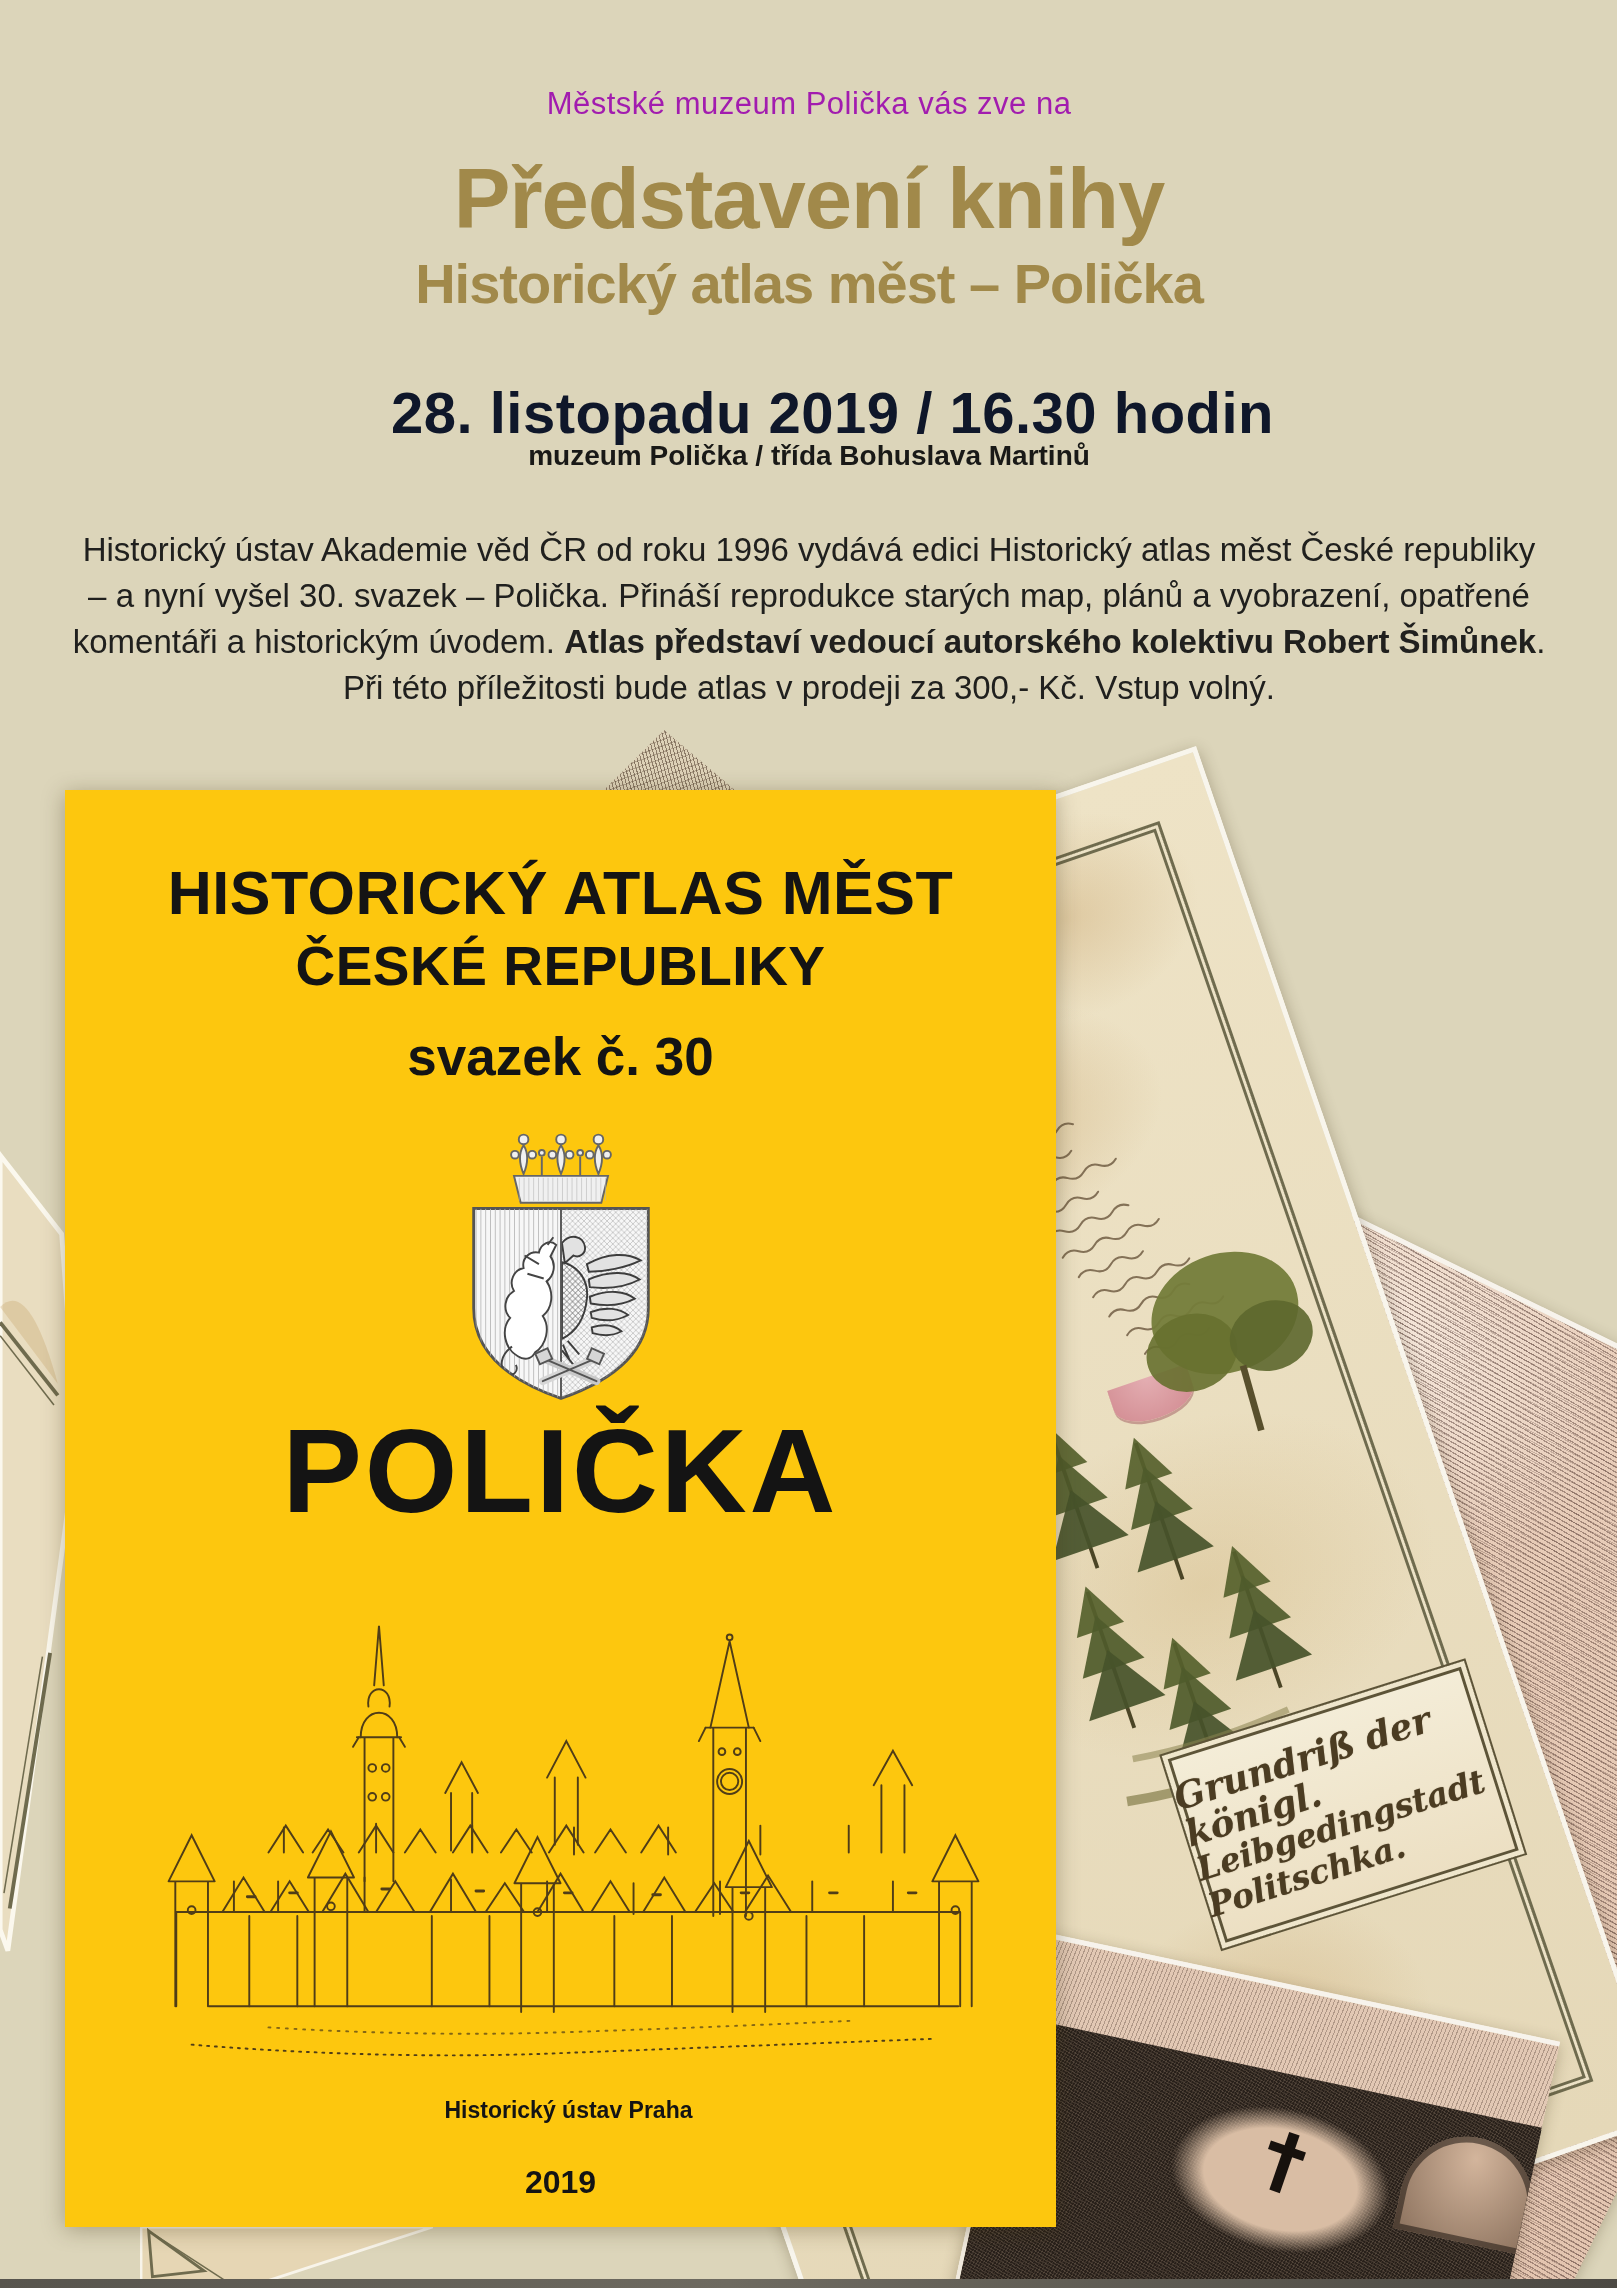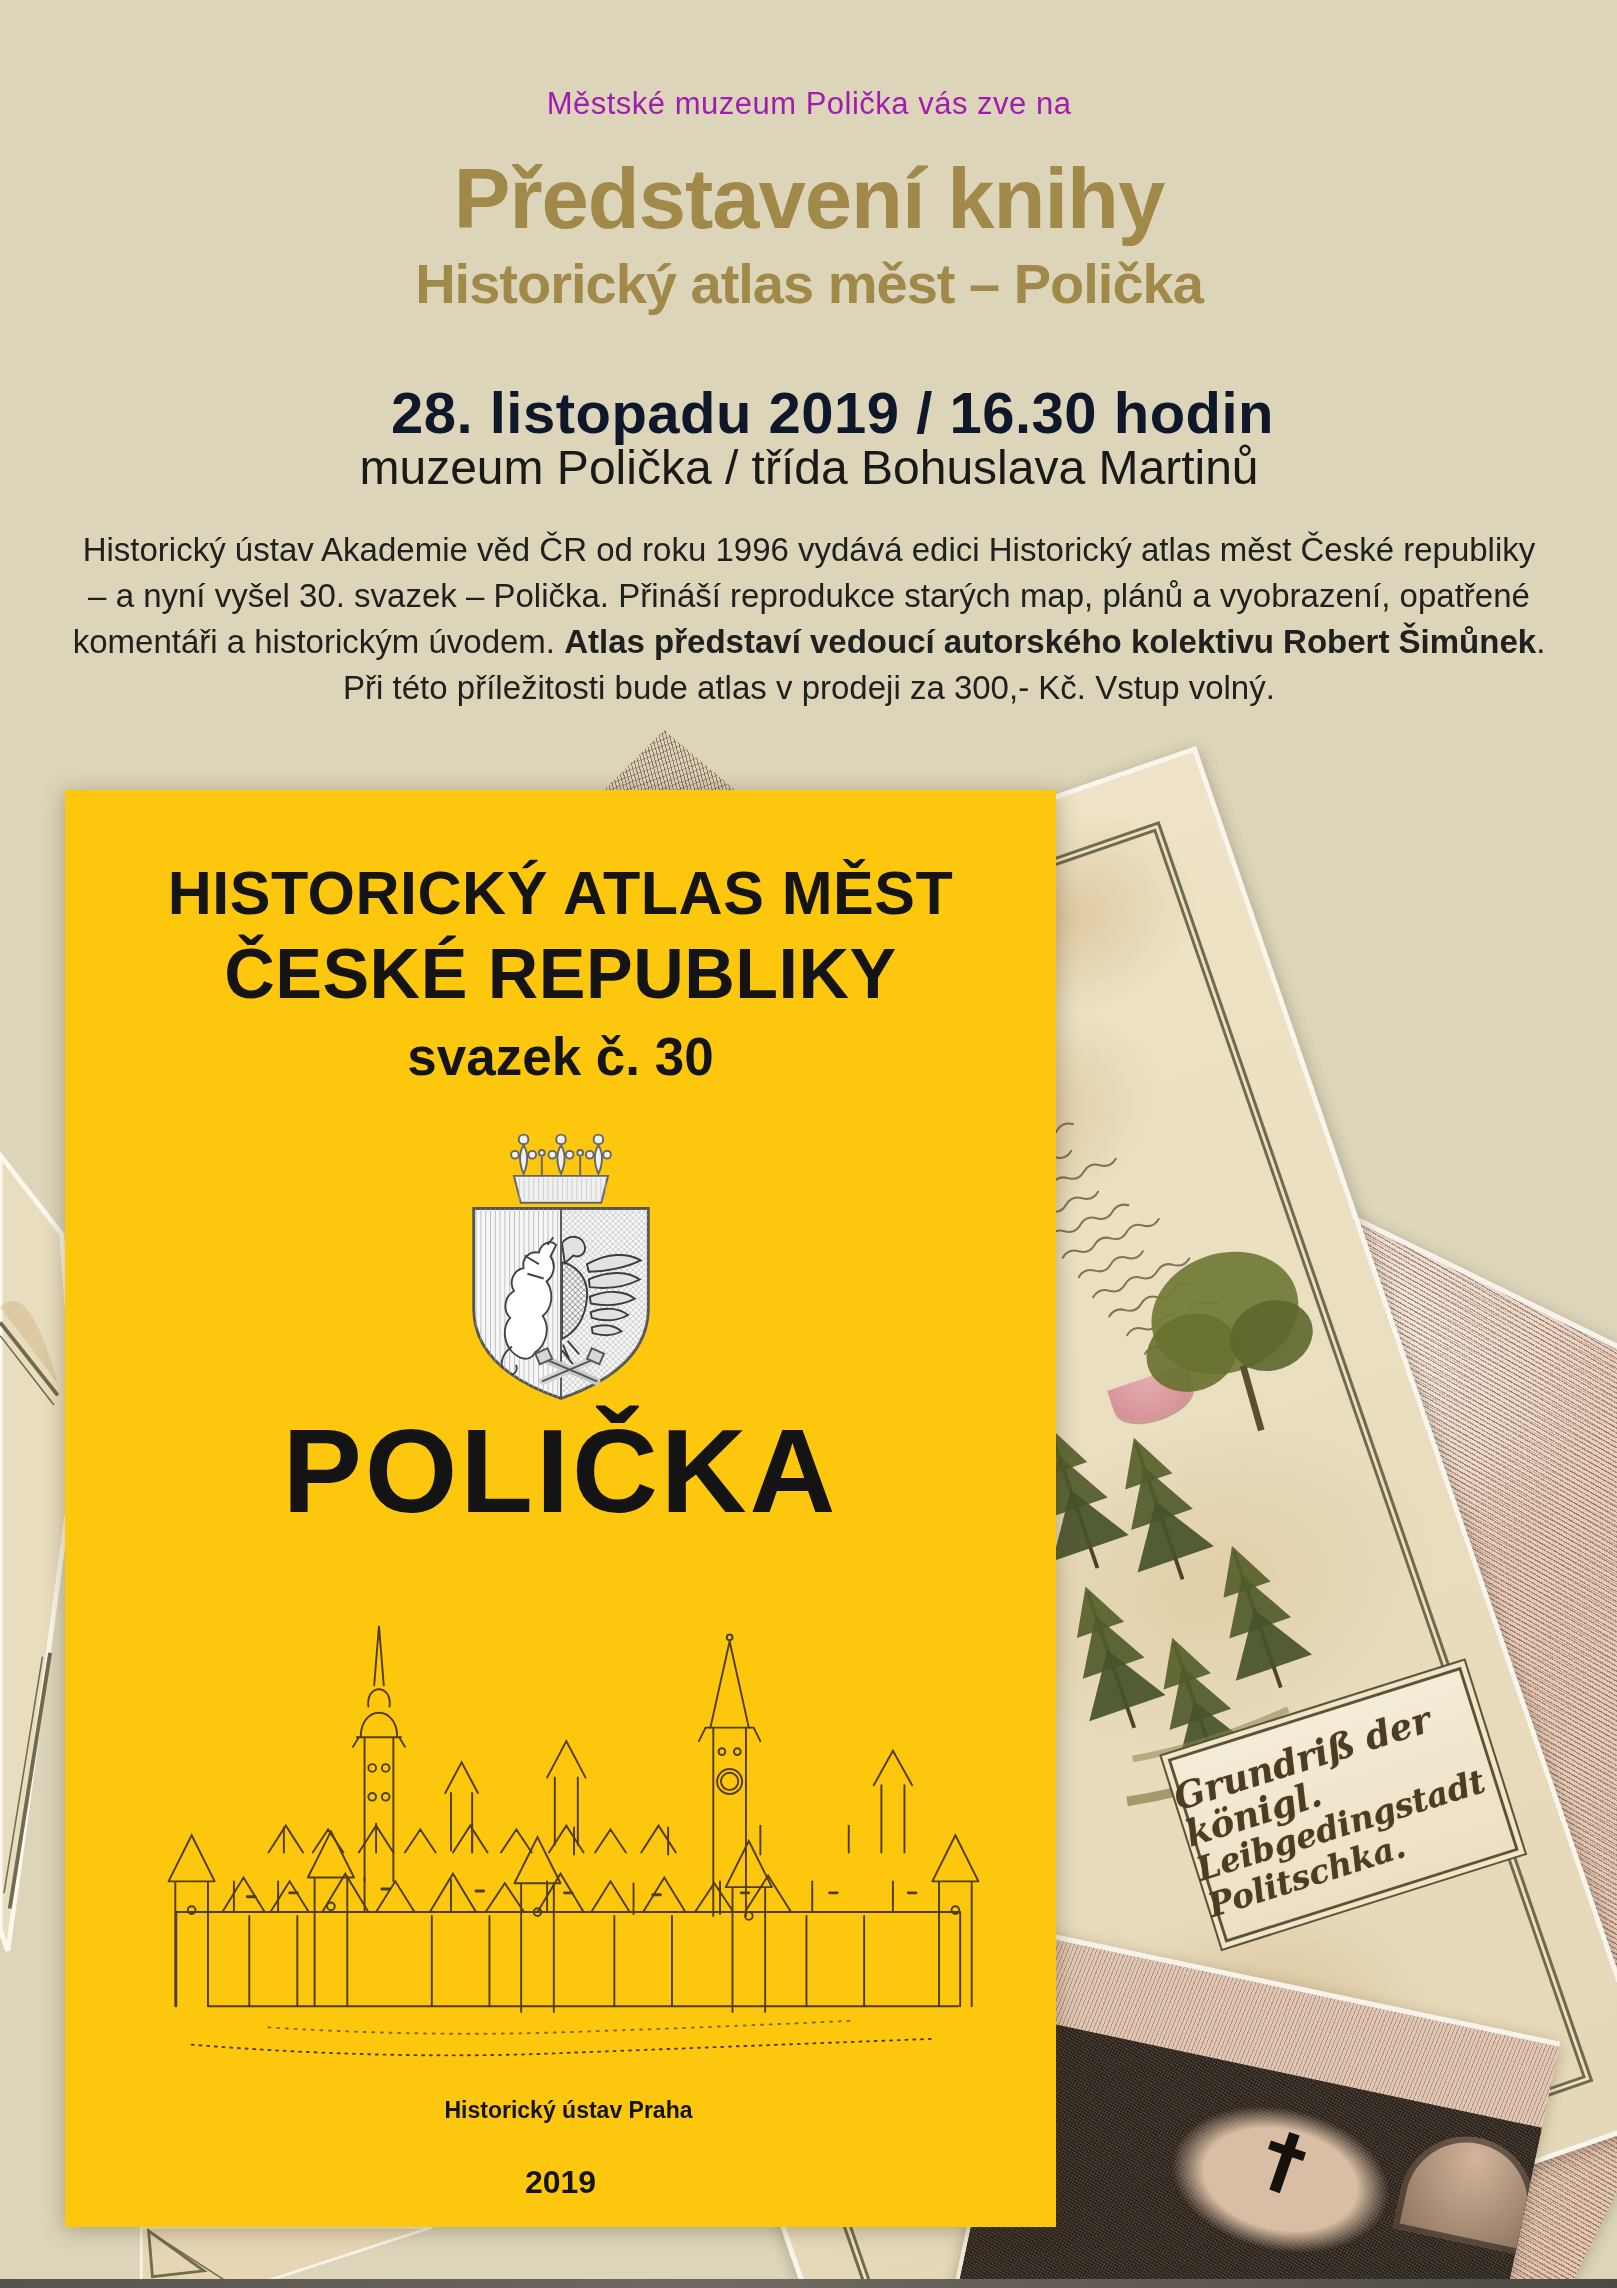--- a/index.html
+++ b/index.html
@@ -10,21 +10,21 @@
   }
   .abs{position:absolute;}
   .ctr{left:0;right:0;text-align:center;}
 
   
   .inv{top:86px;font-size:31px;letter-spacing:0.5px;color:#a21caf;}
   .title-line{font-weight:700;color:#a1894a;letter-spacing:-1px;line-height:1;}
   .t1{top:156px;font-size:85px;}
   .t2{top:256px;font-size:56px;}
   .date{top:379px;font-size:58px;font-weight:700;color:#0f172a;letter-spacing:0.5px;margin-left:47px;}
-  .venue{top:440px;font-size:48px;font-weight:400;color:#191917;}
+  .venue{top:440px;font-size:28px;font-weight:700;color:#191917;}
   .para{top:527px;font-size:33px;line-height:46px;color:#20201e;}
   .para div{white-space:nowrap;}
   .b{font-weight:700;}
 
   
   .doc{position:absolute;box-shadow:0 3.8px 15.4px rgba(60,45,20,.30);}
   .paper-edge{border:5.8px solid #f8f5ec;}
 
   
   .docA{
@@ -116,21 +116,21 @@
     z-index:1;
   }
 
   
   .cover{
     left:65px;top:790px;width:991px;height:1437px;background:#fdc70e;
     box-shadow:0 2.9px 21px rgba(60,48,15,.35);z-index:4;
   }
   .cover .line{left:0;right:0;text-align:center;color:#141414;}
   .ct1{top:68px;font-size:61px;font-weight:700;letter-spacing:0.5px;}
-  .ct2{top:144px;font-size:70px;font-weight:700;letter-spacing:0.5px;}
+  .ct2{top:144px;font-size:55px;font-weight:700;letter-spacing:0.5px;}
   .vol{top:236px;font-size:53px;font-weight:700;}
   .city{top:612px;font-size:119px;font-weight:700;letter-spacing:2.9px;}
   .pub{top:1307px;font-size:23px;font-weight:700;margin-left:16px;}
   .year{top:1374px;font-size:32px;font-weight:700;}
   .coat{left:50%;top:330px;transform:translateX(-50%);}
   .town{left:69px;top:803px;}
 
   .bottom-strip{
     left:0;right:0;bottom:0;height:8.6px;z-index:6;
     background:linear-gradient(90deg,#57544d,#6e6a60 45%,#4c4943);

